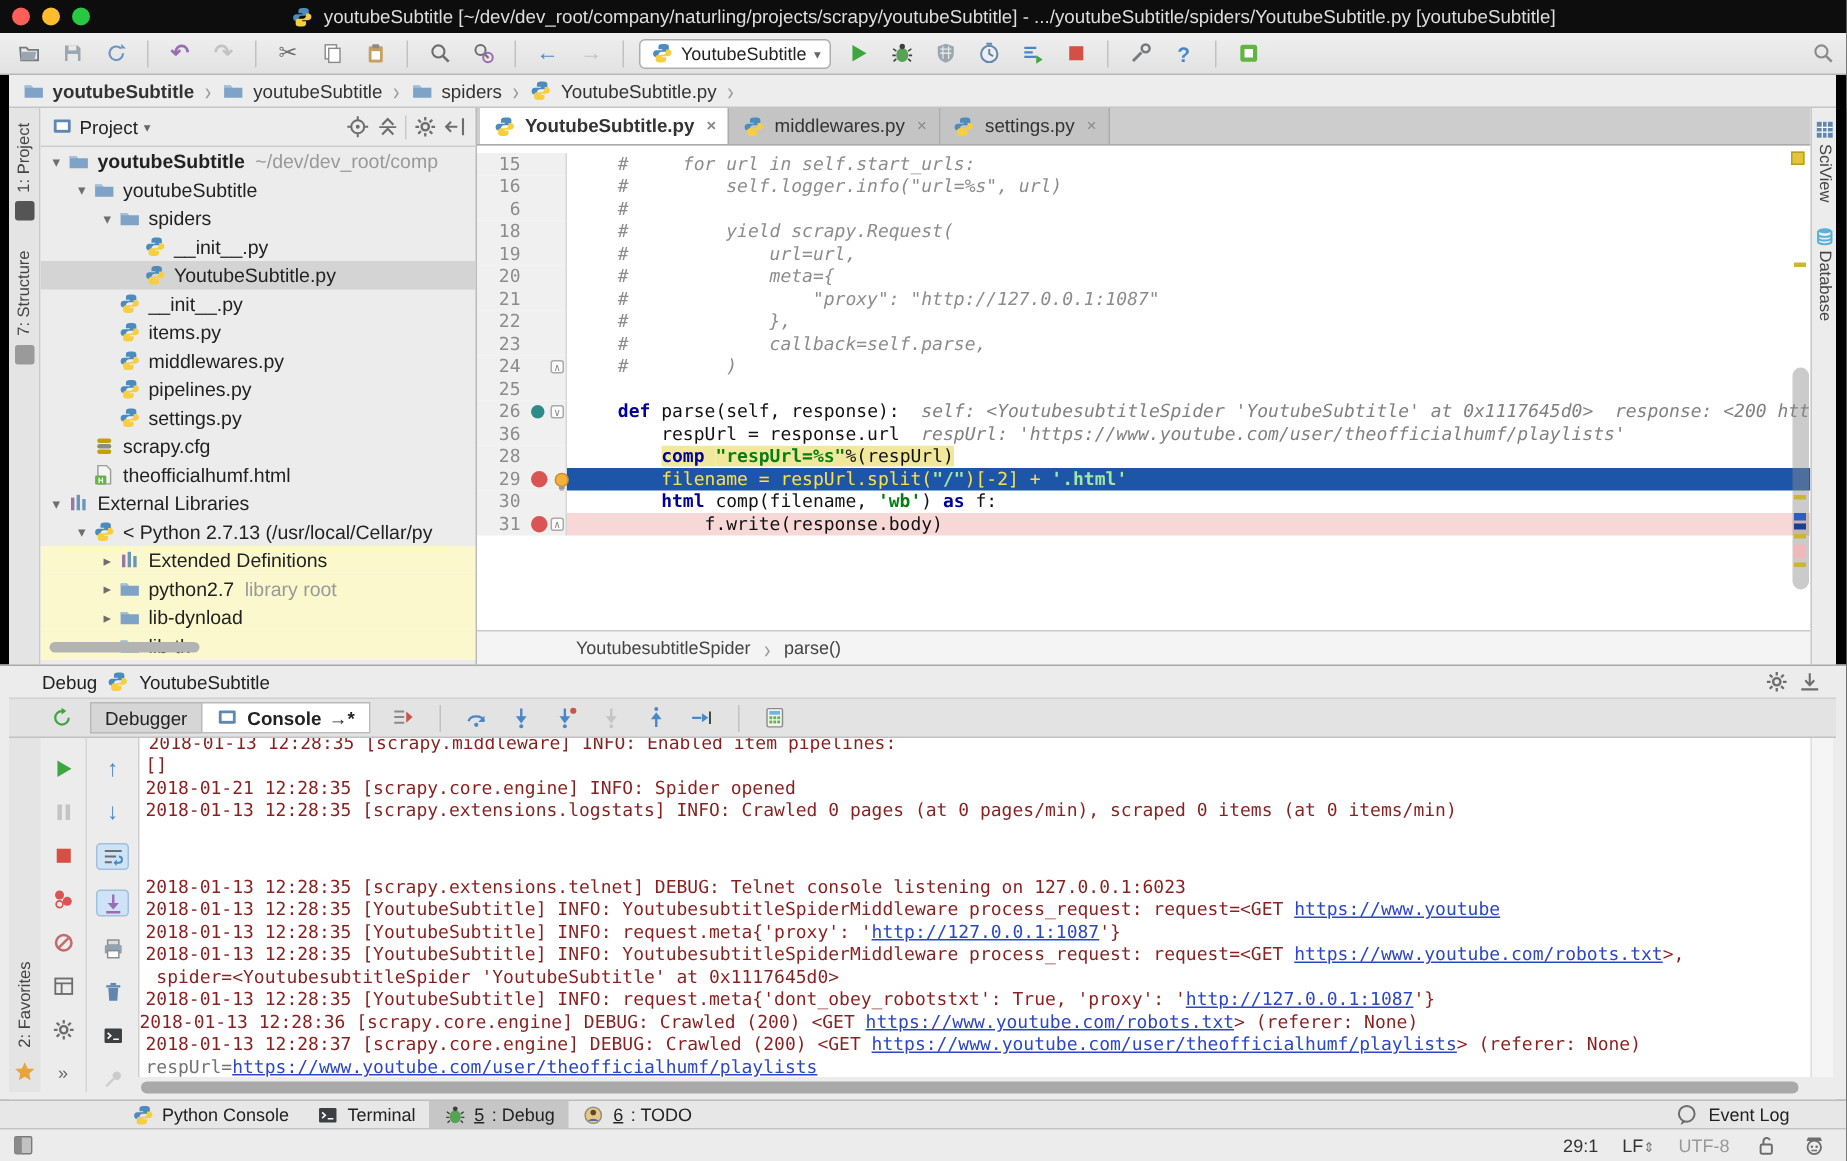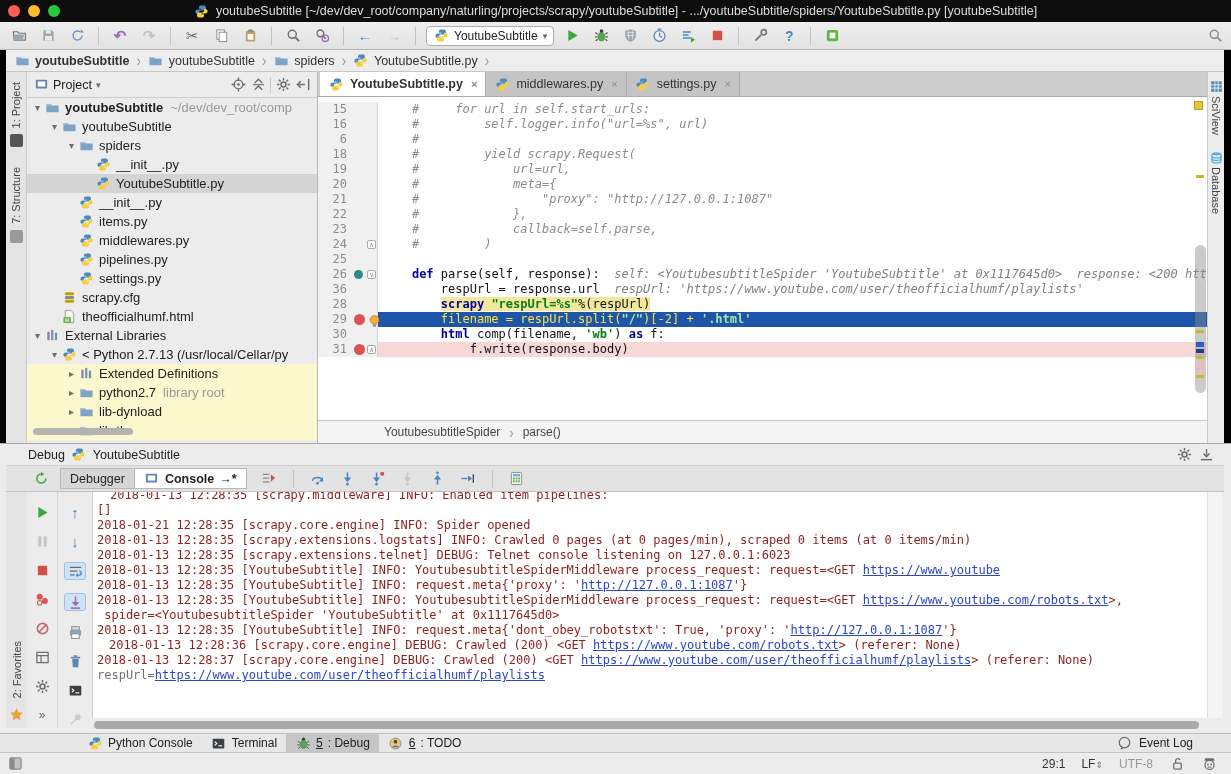--- a/index.html
+++ b/index.html
@@ -629,21 +629,21 @@
         <div class="ln"><span class="gut">18</span><span class="gicons"></span><span class="ctext"><span class="c">    #         yield scrapy.Request(</span></span></div>
         <div class="ln"><span class="gut">19</span><span class="gicons"></span><span class="ctext"><span class="c">    #             url=url,</span></span></div>
         <div class="ln"><span class="gut">20</span><span class="gicons"></span><span class="ctext"><span class="c">    #             meta={</span></span></div>
         <div class="ln"><span class="gut">21</span><span class="gicons"></span><span class="ctext"><span class="c">    #                 "proxy": "http://127.0.0.1:1087"</span></span></div>
         <div class="ln"><span class="gut">22</span><span class="gicons"></span><span class="ctext"><span class="c">    #             },</span></span></div>
         <div class="ln"><span class="gut">23</span><span class="gicons"></span><span class="ctext"><span class="c">    #             callback=self.parse,</span></span></div>
         <div class="ln"><span class="gut">24</span><span class="gicons"><span class="fold">∧</span></span><span class="ctext"><span class="c">    #         )</span></span></div>
         <div class="ln"><span class="gut">25</span><span class="gicons"></span><span class="ctext"><span class=" t"></span></span></div>
         <div class="ln"><span class="gut">26</span><span class="gicons"><span class="m-dot"></span><span class="fold">∨</span></span><span class="ctext"><span class="t">    </span><span class="k">def</span><span class="t"> parse(self, response):  </span><span class="d">self: &lt;YoutubesubtitleSpider 'YoutubeSubtitle' at 0x1117645d0&gt;  response: &lt;200 https:/</span></span></div>
         <div class="ln"><span class="gut">36</span><span class="gicons"></span><span class="ctext"><span class="t">        respUrl = response.url  </span><span class="d">respUrl: 'https://www.youtube.com/user/theofficialhumf/playlists'</span></span></div>
-        <div class="ln"><span class="gut">28</span><span class="gicons"></span><span class="ctext"><span class="t">        </span><span class="k h">scrapy</span><span class="t h"> </span><span class="s h">"respUrl=%s"</span><span class="t h">%(respUrl)</span></span></div>
+        <div class="ln"><span class="gut">28</span><span class="gicons"></span><span class="ctext"><span class="t">        </span><span class="k h">comp</span><span class="t h"> </span><span class="s h">"respUrl=%s"</span><span class="t h">%(respUrl)</span></span></div>
         <div class="ln exec"><span class="gut">29</span><span class="gicons"><span class="bp-dot"></span><span class="ic bulb" style="position: absolute;"><svg width="15" height="15" viewBox="0 0 16 16" xmlns="http://www.w3.org/2000/svg">
                 <circle cx="8" cy="6.3" r="4.6" fill="#f4af3d" stroke="#c98c25"></circle>
                 <rect x="6" y="10.8" width="4" height="2" fill="#999"></rect>
                 <rect x="6.5" y="13" width="3" height="1.4" fill="#999"></rect>
               </svg></span></span><span class="ctext"><span class="t">        filename = respUrl.split(</span><span class="s">"/"</span><span class="t">)[-2] + </span><span class="s">'.html'</span></span></div>
         <div class="ln"><span class="gut">30</span><span class="gicons"></span><span class="ctext"><span class="t">        </span><span class="k">html</span><span class="t"> comp(filename, </span><span class="s">'wb'</span><span class="t">) </span><span class="k">as</span><span class="t"> f:</span></span></div>
         <div class="ln bp"><span class="gut">31</span><span class="gicons"><span class="bp-dot"></span><span class="fold">∧</span></span><span class="ctext"><span class="t">            f.write(response.body)</span></span></div>
       </div>
     <div class="escroll" id="escroll">
         <div style="position: absolute; right: 4px; top: 4px; width: 9px; height: 9px; background: rgb(227, 197, 58); border: 1px solid rgb(184, 159, 30);"></div>
@@ -941,31 +941,31 @@
           <span class="ic dis">
             <svg width="15" height="15" viewBox="0 0 16 16" xmlns="http://www.w3.org/2000/svg">
               <circle cx="10.5" cy="5.5" r="3" fill="#9a9a9a"></circle>
               <path d="M8.3 7.7L3 13" stroke="#9a9a9a" stroke-width="1.6"></path>
             </svg>
           </span>
         </span>
       </div>
 
     <div class="console" id="console">
-        <div class="cline" style="margin-top: -4px; padding-left: 17px;"><span class="e">2018-01-13 12:28:35 [scrapy.middleware] INFO: Enabled item pipelines:</span></div>
+        <div class="cline" style="margin-top: -4px; padding-left: 6px;"><span class="e">2018-01-13 12:28:35 [scrapy.middleware] INFO: Enabled item pipelines:</span></div>
         <div class="cline" style="padding-left: 4px;"><span class="e">[]</span></div>
         <div class="cline" style="padding-left: 4px;"><span class="e">2018-01-21 12:28:35 [scrapy.core.engine] INFO: Spider opened</span></div>
         <div class="cline" style="padding-left: 4px;"><span class="e">2018-01-13 12:28:35 [scrapy.extensions.logstats] INFO: Crawled 0 pages (at 0 pages/min), scraped 0 items (at 0 items/min)</span></div>
-        <div class="cline" style="padding-left: 4px;"><span class="e">2018-01-13 12:28:35 [scrapy.extensions.telnet] DEBUG: Telnet console listening on 127.0.0.1:6023</span></div>
+        <div class="cline" style="padding-left: 4px; margin-top: 36px;"><span class="e">2018-01-13 12:28:35 [scrapy.extensions.telnet] DEBUG: Telnet console listening on 127.0.0.1:6023</span></div>
         <div class="cline" style="padding-left: 4px;"><span class="e">2018-01-13 12:28:35 [YoutubeSubtitle] INFO: YoutubesubtitleSpiderMiddleware process_request: request=&lt;GET </span><span class="l">https://www.youtube</span></div>
         <div class="cline" style="padding-left: 4px;"><span class="e">2018-01-13 12:28:35 [YoutubeSubtitle] INFO: request.meta{'proxy': '</span><span class="l">http://127.0.0.1:1087</span><span class="e">'}</span></div>
         <div class="cline" style="padding-left: 4px;"><span class="e">2018-01-13 12:28:35 [YoutubeSubtitle] INFO: YoutubesubtitleSpiderMiddleware process_request: request=&lt;GET </span><span class="l">https://www.youtube.com/robots.txt</span><span class="e">&gt;,</span></div>
         <div class="cline" style="padding-left: 4px;"><span class="e"> spider=&lt;YoutubesubtitleSpider 'YoutubeSubtitle' at 0x1117645d0&gt;</span></div>
         <div class="cline" style="padding-left: 4px;"><span class="e">2018-01-13 12:28:35 [YoutubeSubtitle] INFO: request.meta{'dont_obey_robotstxt': True, 'proxy': '</span><span class="l">http://127.0.0.1:1087</span><span class="e">'}</span></div>
-        <div class="cline" style="padding-left: 16px;"><span class="e">2018-01-13 12:28:36 [scrapy.core.engine] DEBUG: Crawled (200) &lt;GET </span><span class="l">https://www.youtube.com/robots.txt</span><span class="e">&gt; (referer: None)</span></div>
+        <div class="cline" style="padding-left: 0;"><span class="e">2018-01-13 12:28:36 [scrapy.core.engine] DEBUG: Crawled (200) &lt;GET </span><span class="l">https://www.youtube.com/robots.txt</span><span class="e">&gt; (referer: None)</span></div>
         <div class="cline" style="padding-left: 4px;"><span class="e">2018-01-13 12:28:37 [scrapy.core.engine] DEBUG: Crawled (200) &lt;GET </span><span class="l">https://www.youtube.com/user/theofficialhumf/playlists</span><span class="e">&gt; (referer: None)</span></div>
         <div class="cline" style="padding-left: 4px;"><span class="p">respUrl=</span><span class="l">https://www.youtube.com/user/theofficialhumf/playlists</span></div>
       </div>
     <div class="cvscroll"></div>
     <div class="chscroll">
         <div class="chthumb"></div>
       </div>
   </div>
 
   <div class="abs bbar">

